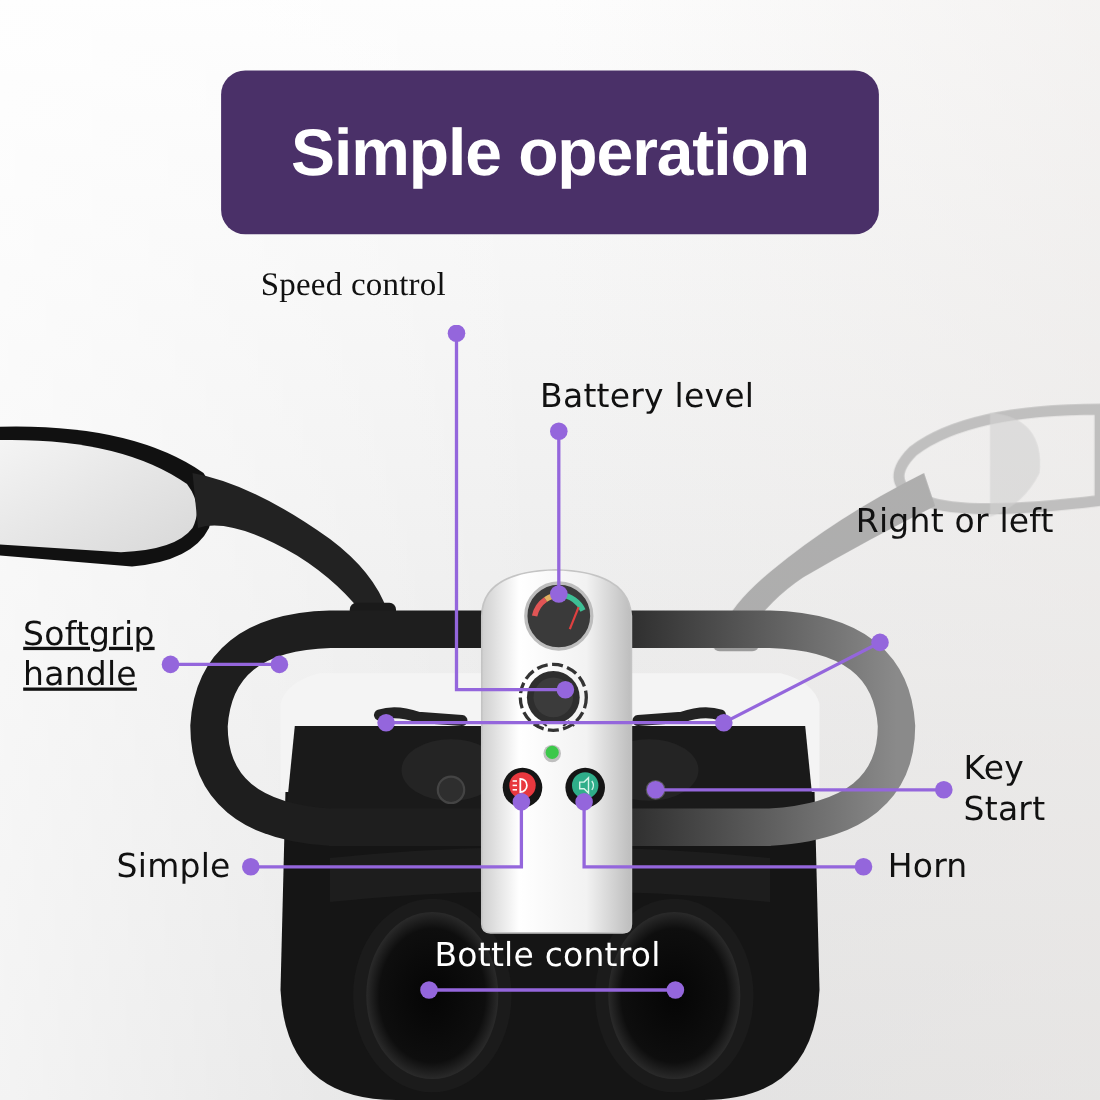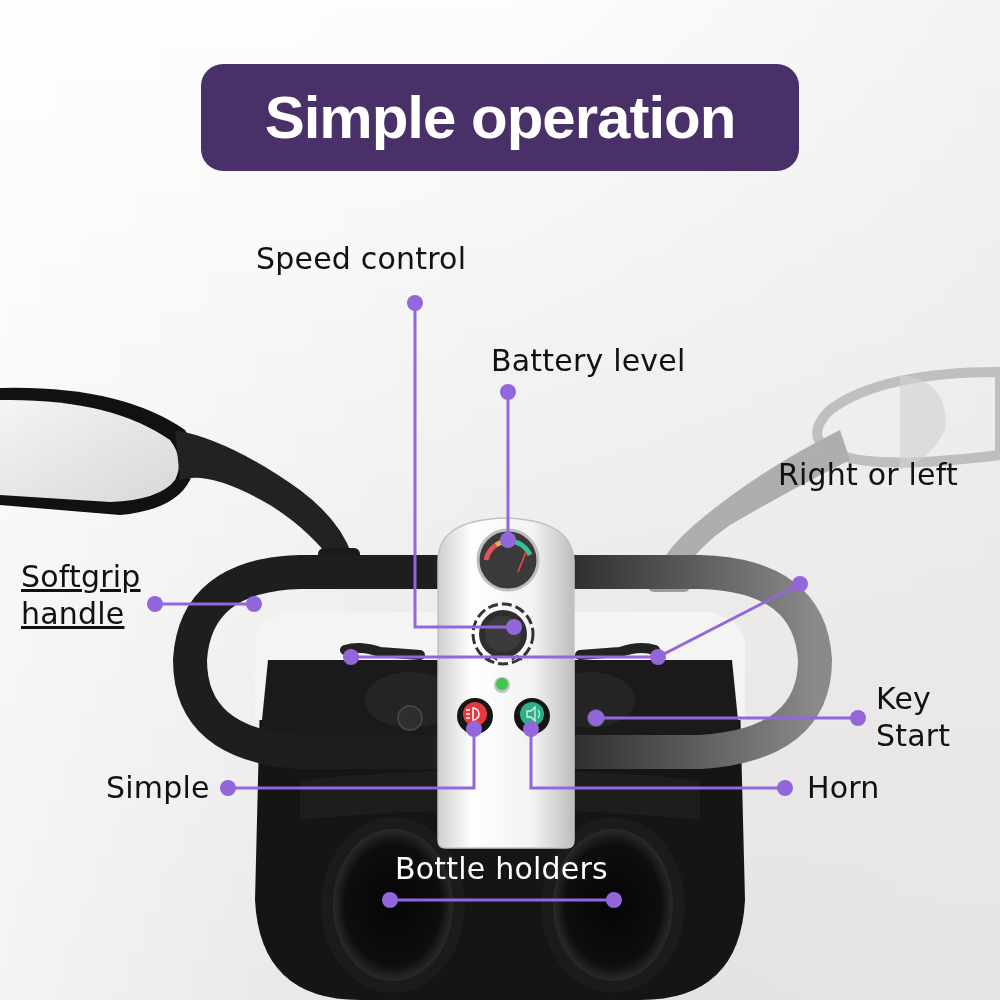--- a/index.html
+++ b/index.html
@@ -7,21 +7,21 @@
       width: 1000px; height: 1000px; overflow: hidden; position: relative;
       font-family: "Liberation Sans", "DejaVu Sans", sans-serif;
       background: linear-gradient(180deg, #fdfdfd 0%, #f3f3f3 35%, #e9e9e9 70%, #e2e2e2 100%);
     }
     .bg-sheen {
       position: absolute; inset: 0;
       background: linear-gradient(90deg, rgba(255,255,255,0.6) 0%, rgba(255,255,255,0) 50%, rgba(235,232,230,0.5) 100%);
       pointer-events: none;
     }
     .title-pill {
-      position: absolute; left: 201px; top: 64px; width: 598px; height: 107px;
+      position: absolute; left: 201px; top: 64px; width: 598px; height: 149px;
       background: #4a3068; border-radius: 22px;
       display: flex; align-items: center; justify-content: center;
     }
     .title-text {
       color: #ffffff; font-weight: 700; font-size: 60px; letter-spacing: -1px;
       font-family: "Liberation Sans", "DejaVu Sans", sans-serif;
     }
     svg.scene { position: absolute; left: 0; top: 0; }
     .label {
       position: absolute; color: #111; font-size: 30px; line-height: 37px;
@@ -178,32 +178,32 @@
       <circle cx="531" cy="729" r="8"></circle>
     <circle cx="390" cy="900" r="8"></circle>
       <circle cx="614" cy="900" r="8"></circle>
   </g>
 </svg>
 
 <div class="title-pill">
   <span class="title-text">Simple operation</span>
 </div>
 
-<div class="label" style="left:256px; top:240px;">Speed control</div>
+<div class="label" style="left:237px; top:240px;font-family:Liberation Serif, serif;">Speed control</div>
 <div class="label" style="left:491px; top:342px;">Battery level</div>
 
 <div class="label" style="left:745px; top:456px;margin-left:33px;">
   <div>Right or left</div>
 </div>
 
 <div class="label" style="left:21px; top:558px;text-decoration:underline;">
   <div>Softgrip</div>
   <div>handle</div>
 </div>
 
 <div class="label" style="left:876px; top:680px;">
   <div>Key</div>
   <div>Start</div>
 </div>
 
 <div class="label" style="left:106px; top:769px;">Simple</div>
 <div class="label" style="left:807px; top:769px;">Horn</div>
-<div class="label light" style="left:395px; top:850px;">Bottle holders</div>
+<div class="label light" style="left:395px; top:850px;">Bottle control</div>
 
 </body></html>

